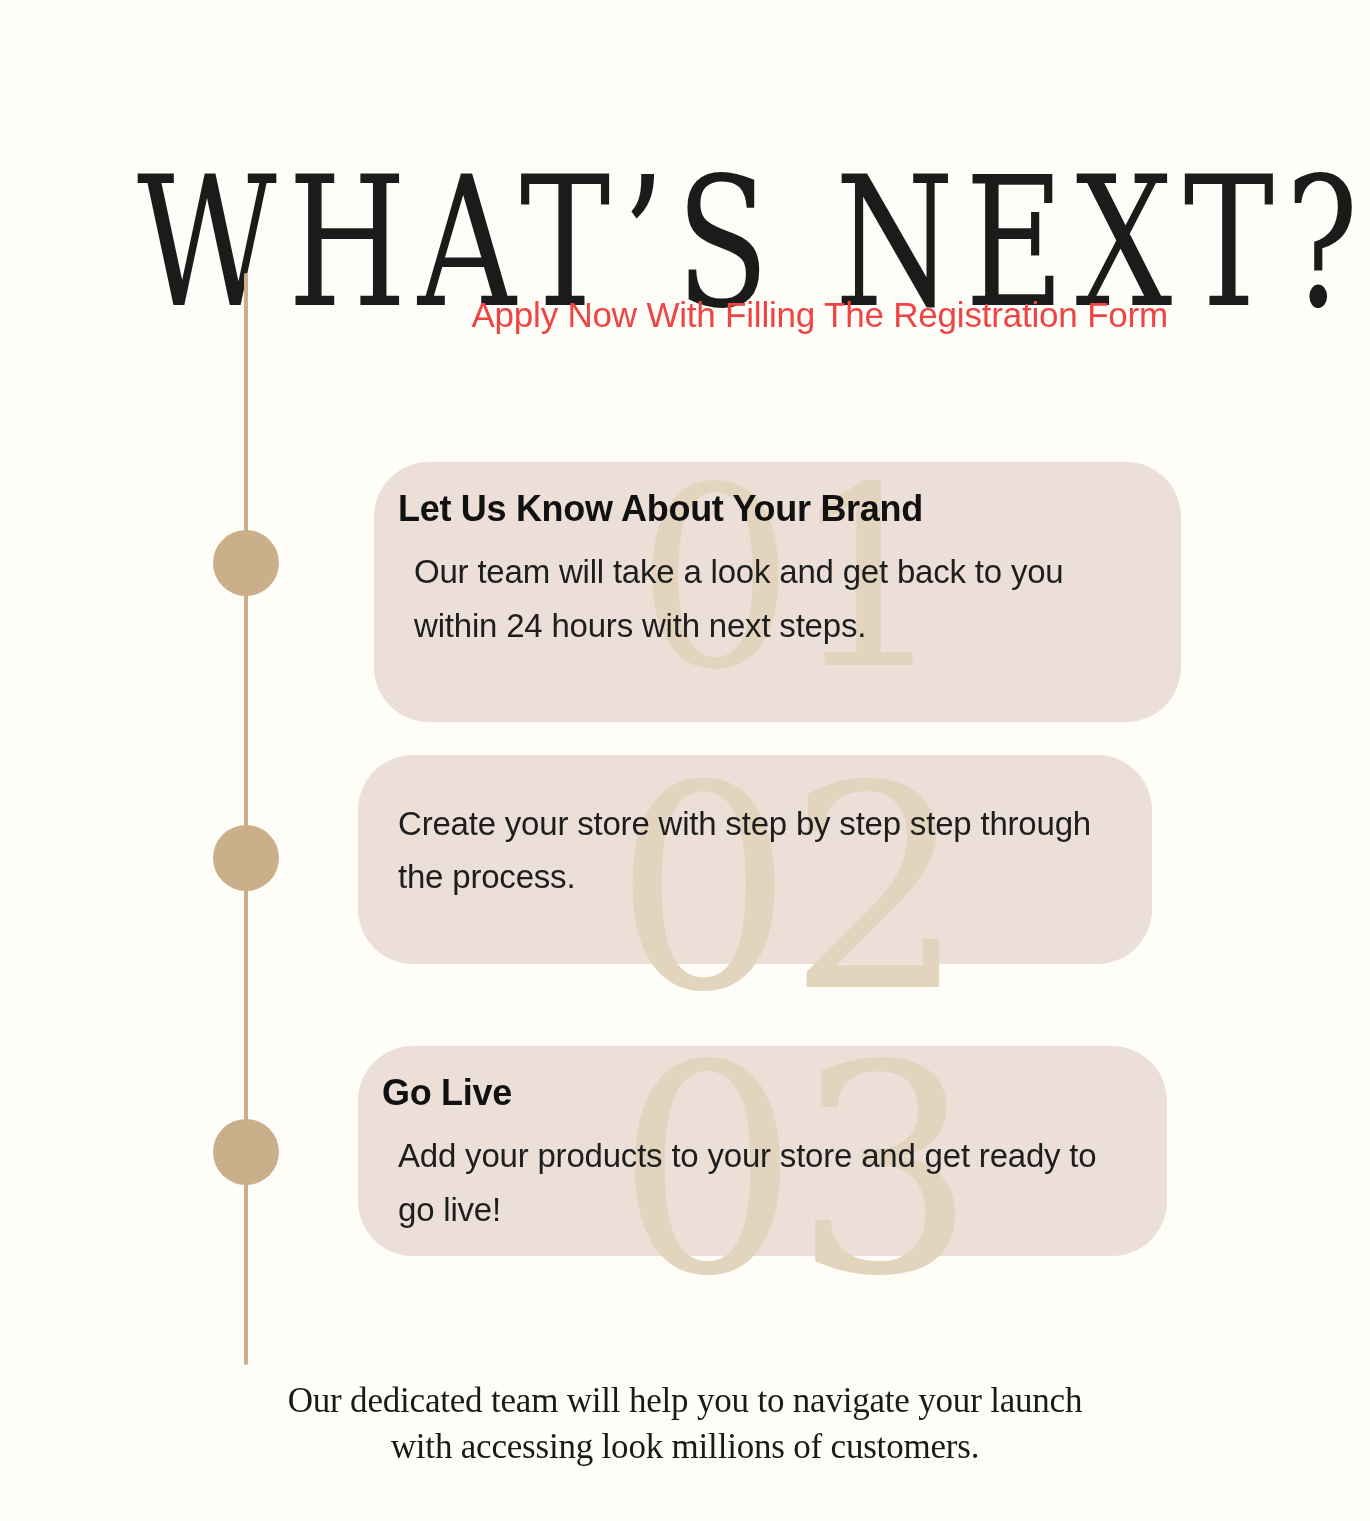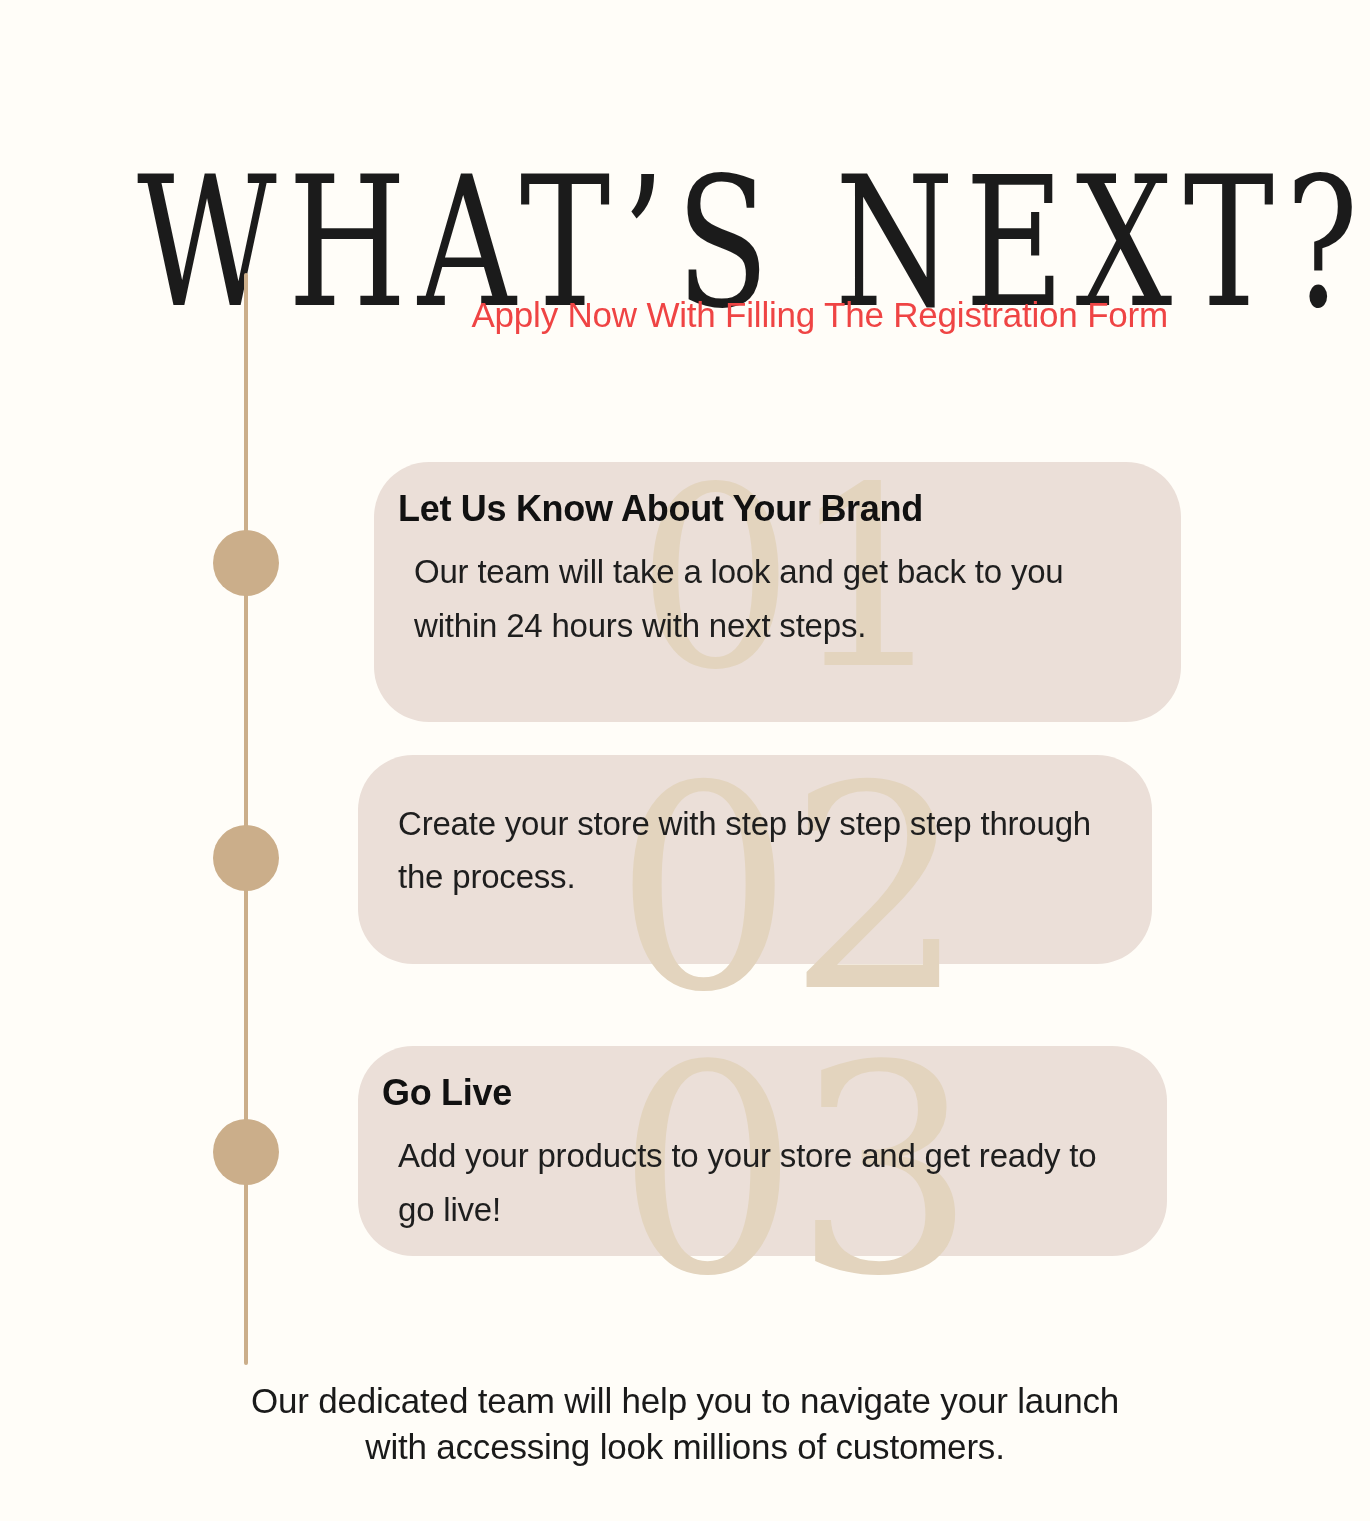--- a/index.html
+++ b/index.html
@@ -133,21 +133,21 @@
     position: absolute;
     left: 120px;
     top: 1378px;
     width: 1130px;
     text-align: center;
     font-size: 35px;
     line-height: 1.32;
     color: #1A1A1A;
     letter-spacing: -0.2px;
   }
-  .footer span { display: block; }
+  .footer span { display: block; font-family: Liberation Serif, serif; }
 </style>
 </head>
 <body>
 
 <div id="page">
 
   <h1 class="heading">WHAT’S NEXT?</h1>
 
   <div class="subtitle">Apply Now With Filling The Registration Form</div>
 

